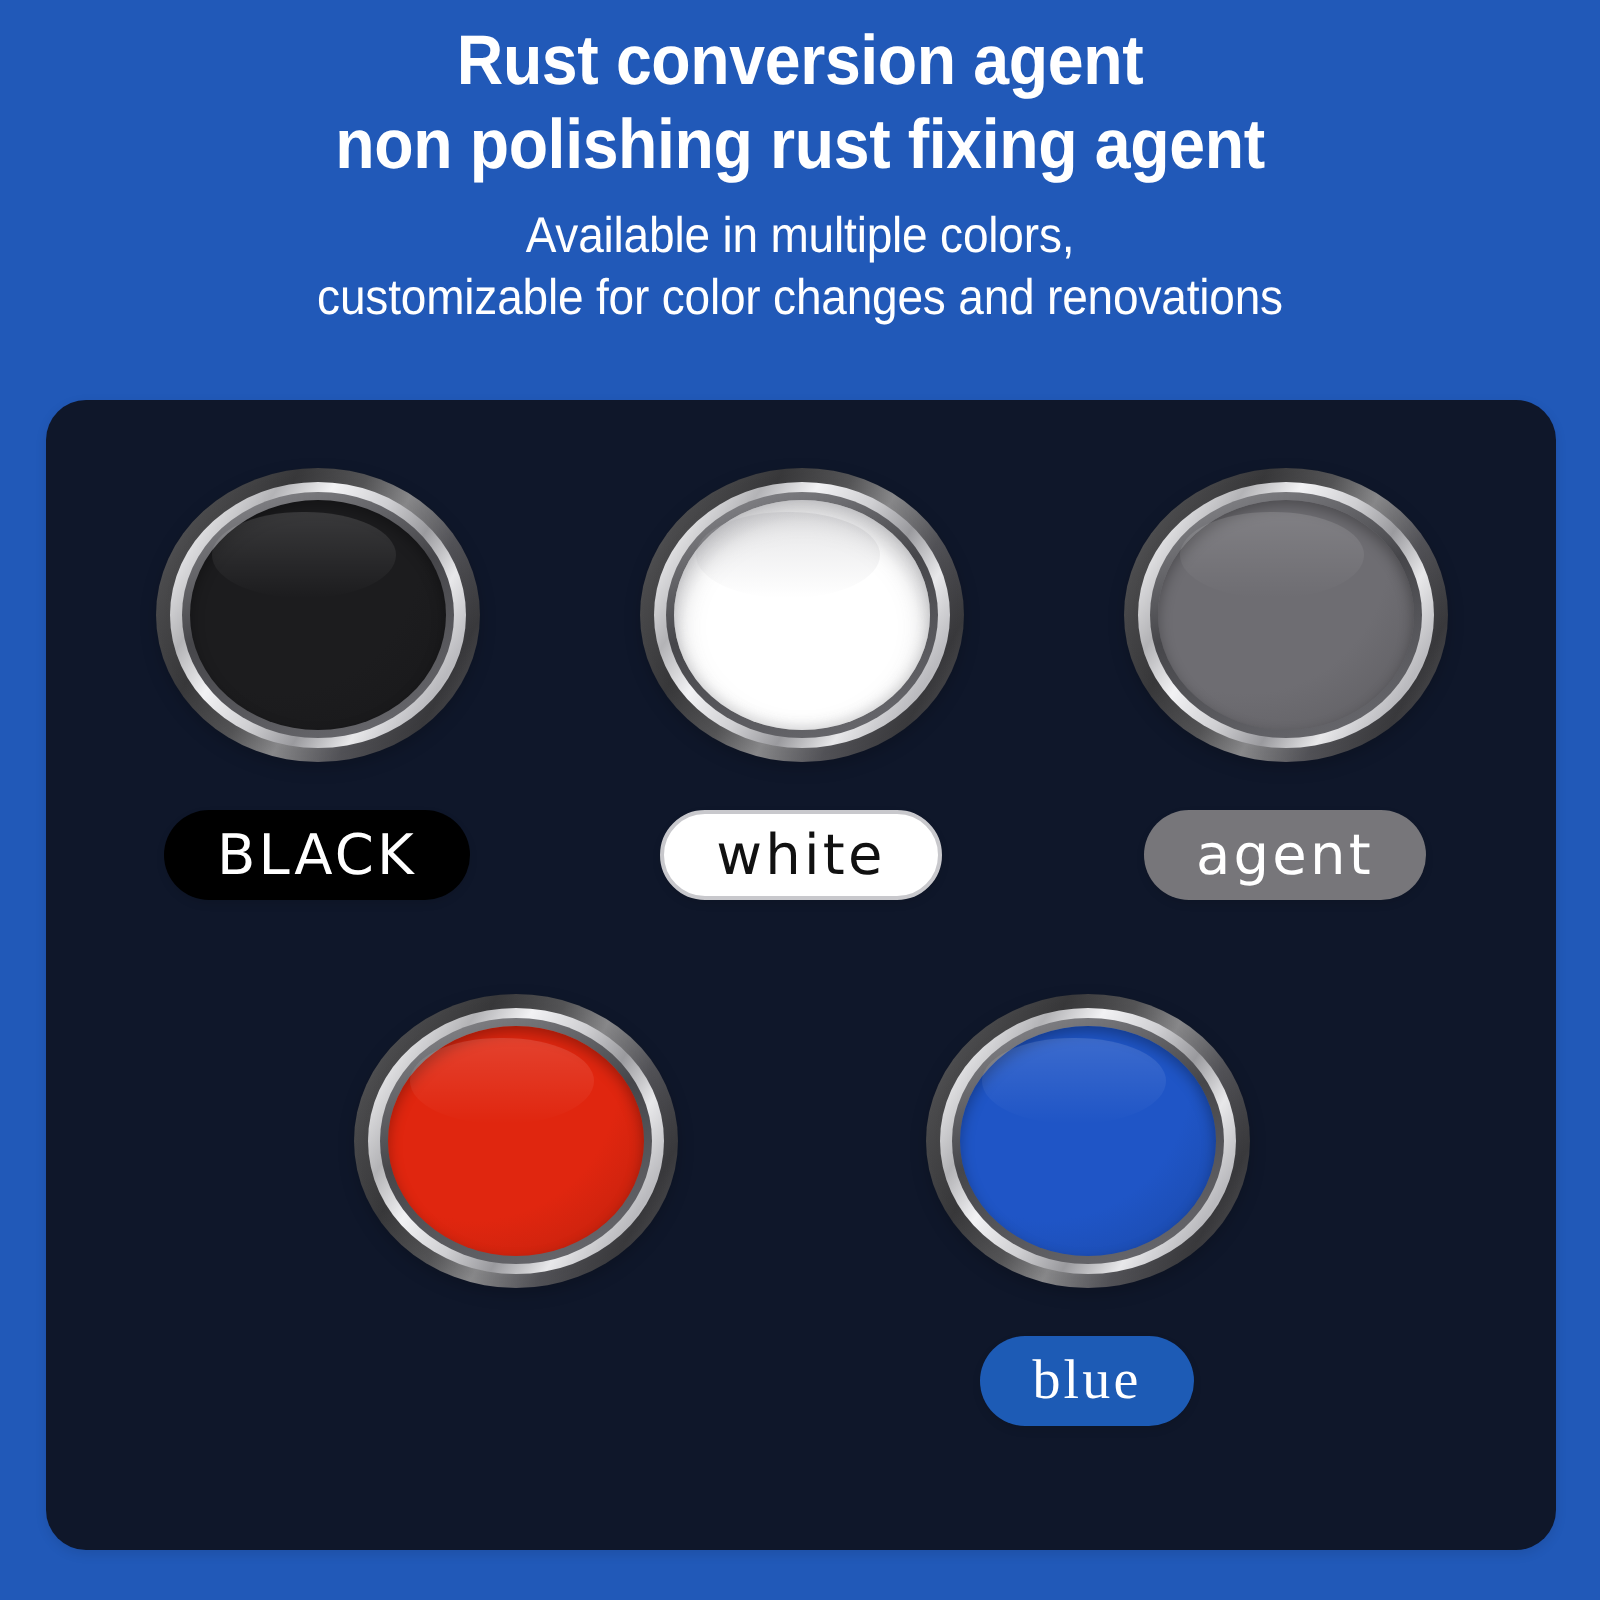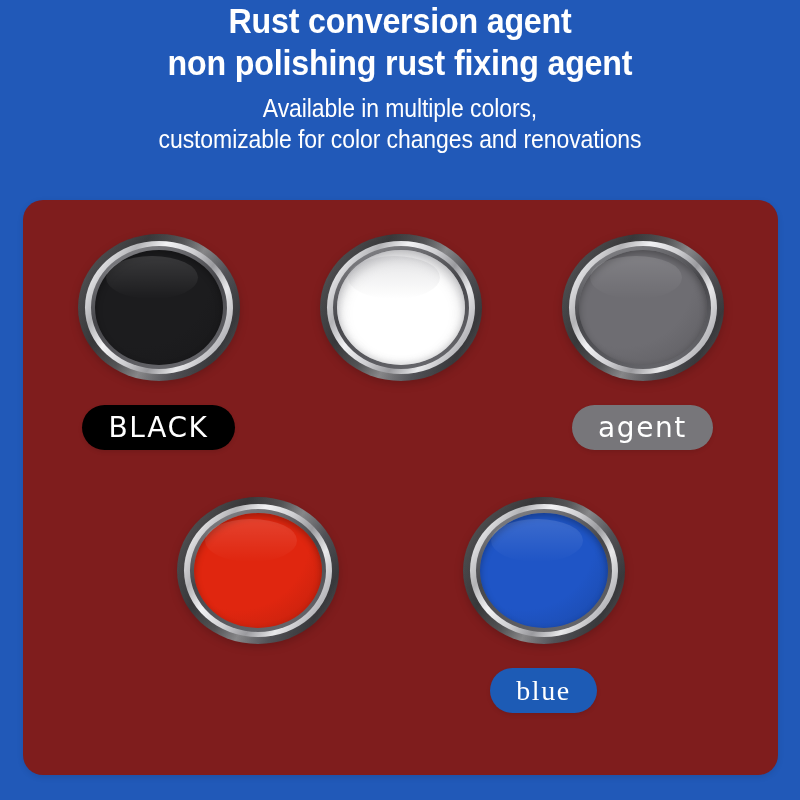--- a/index.html
+++ b/index.html
@@ -22,20 +22,21 @@
     height: 800px;
     background: #2159b8;
   }
 
   
   .header {
     position: absolute;
     left: 0;
     top: 0;
     width: 800px;
+    padding-top: 10px;
     text-align: center;
     color: #ffffff;
   }
   .title-line {
     display: block;
     font-size: 35px;
     font-weight: bold;
     line-height: 42px;
     letter-spacing: -0.2px;
     transform: scaleX(0.92);
@@ -204,41 +205,42 @@
 
 <div class="banner" style="background: rgb(33, 89, 184);">
 
   <div class="header" style="color: rgb(255, 255, 255);">
     <span class="title-line">Rust conversion agent</span>
     <span class="title-line">non polishing rust fixing agent</span>
     <span class="subtitle-line first">Available in multiple colors,</span>
     <span class="subtitle-line">customizable for color changes and renovations</span>
   </div>
 
-  <div class="card" style="background: #7f1d1d;">
+  <div class="card" style="background: #0f172a;">
 
     <div class="row row-one">
 
       <div class="swatch">
         <div class="can">
           <div class="rim"></div>
           <div class="ring"></div>
           <div class="ledge"></div>
           <div class="fill" style="background: radial-gradient(circle at 34% 22%, rgb(28, 28, 30) 0%, rgb(28, 28, 30) 58%, rgba(0, 0, 0, 0.16) 100%), rgb(28, 28, 30);"></div>
         </div>
         <div class="pill" style="background: rgb(0, 0, 0); color: rgb(255, 255, 255);">BLACK</div>
       </div>
 
       <div class="swatch">
         <div class="can white-can">
           <div class="rim"></div>
           <div class="ring"></div>
           <div class="ledge"></div>
           <div class="fill" style="background: radial-gradient(circle at 50% 60%, rgb(255, 255, 255) 0%, rgb(255, 255, 255) 62%, rgb(230, 230, 233) 86%, rgb(201, 201, 205) 100%);"></div>
         </div>
+        <div class="pill bordered" style="background: rgb(255, 255, 255); color: rgb(17, 17, 17);">white</div>
       </div>
 
       <div class="swatch">
         <div class="can">
           <div class="rim"></div>
           <div class="ring"></div>
           <div class="ledge"></div>
           <div class="fill" style="background: radial-gradient(circle at 34% 22%, rgb(110, 109, 114) 0%, rgb(110, 109, 114) 58%, rgba(0, 0, 0, 0.16) 100%), rgb(110, 109, 114);"></div>
         </div>
         <div class="pill" style="background: rgb(119, 118, 122); color: rgb(255, 255, 255);">agent</div>

